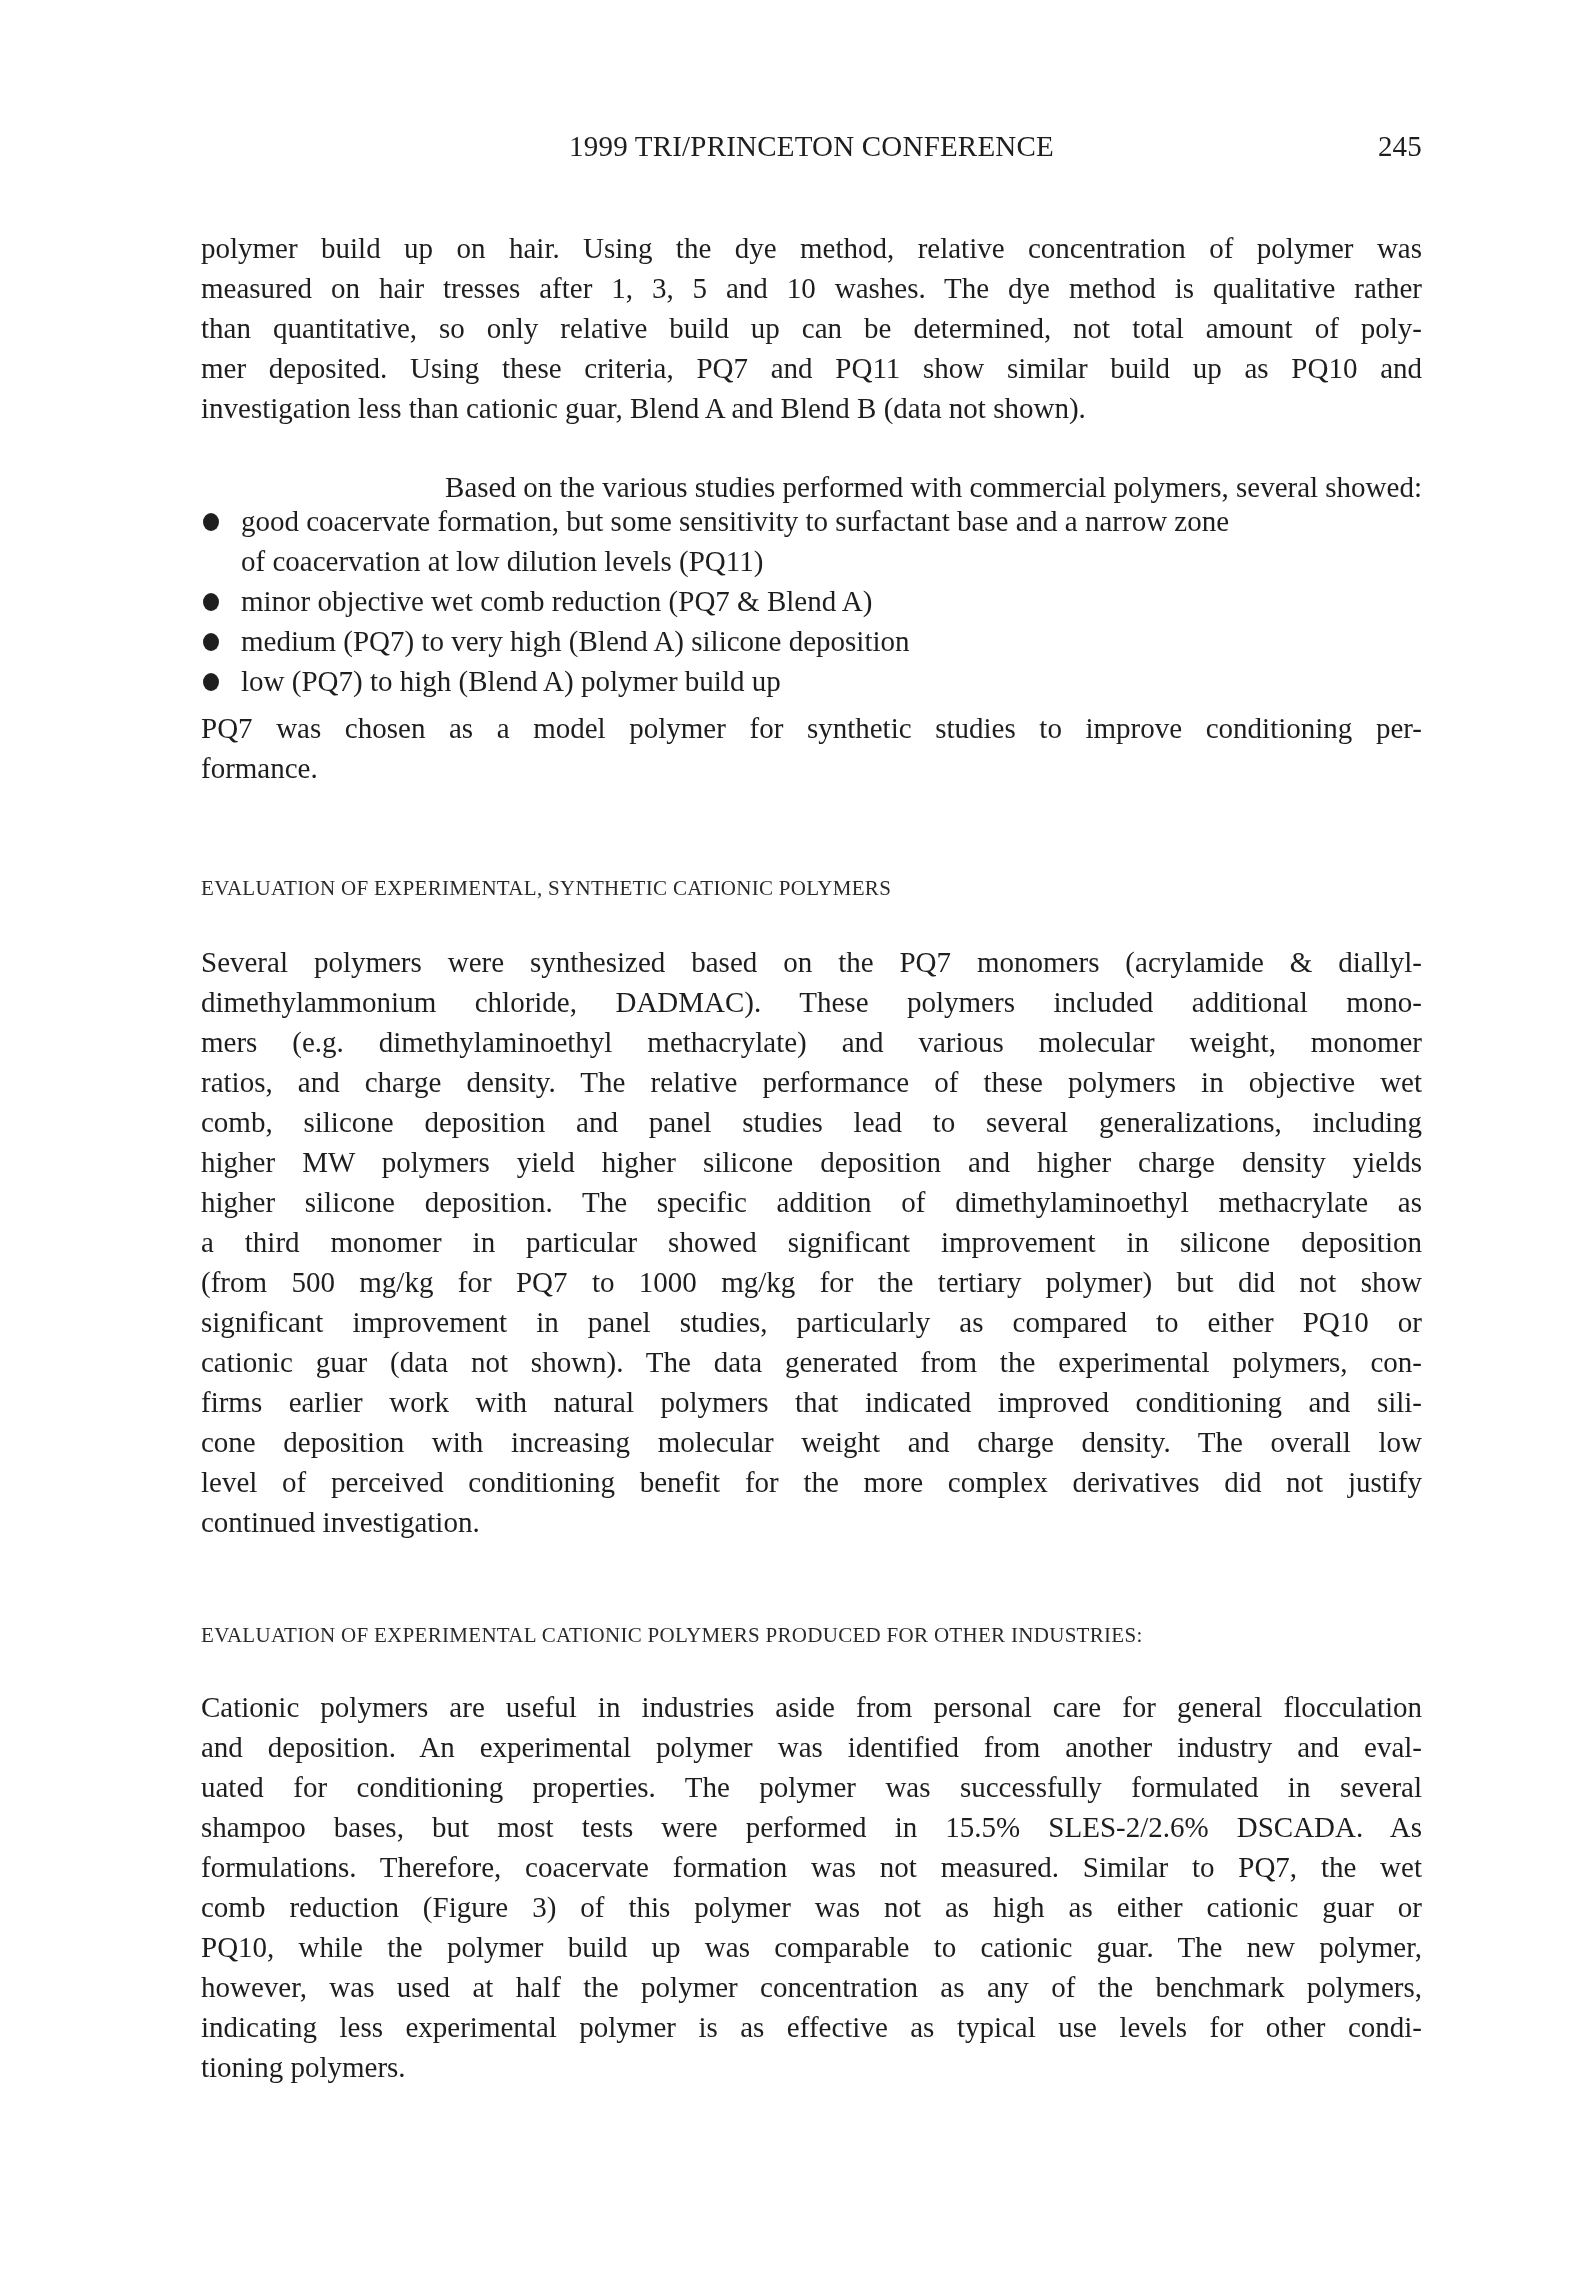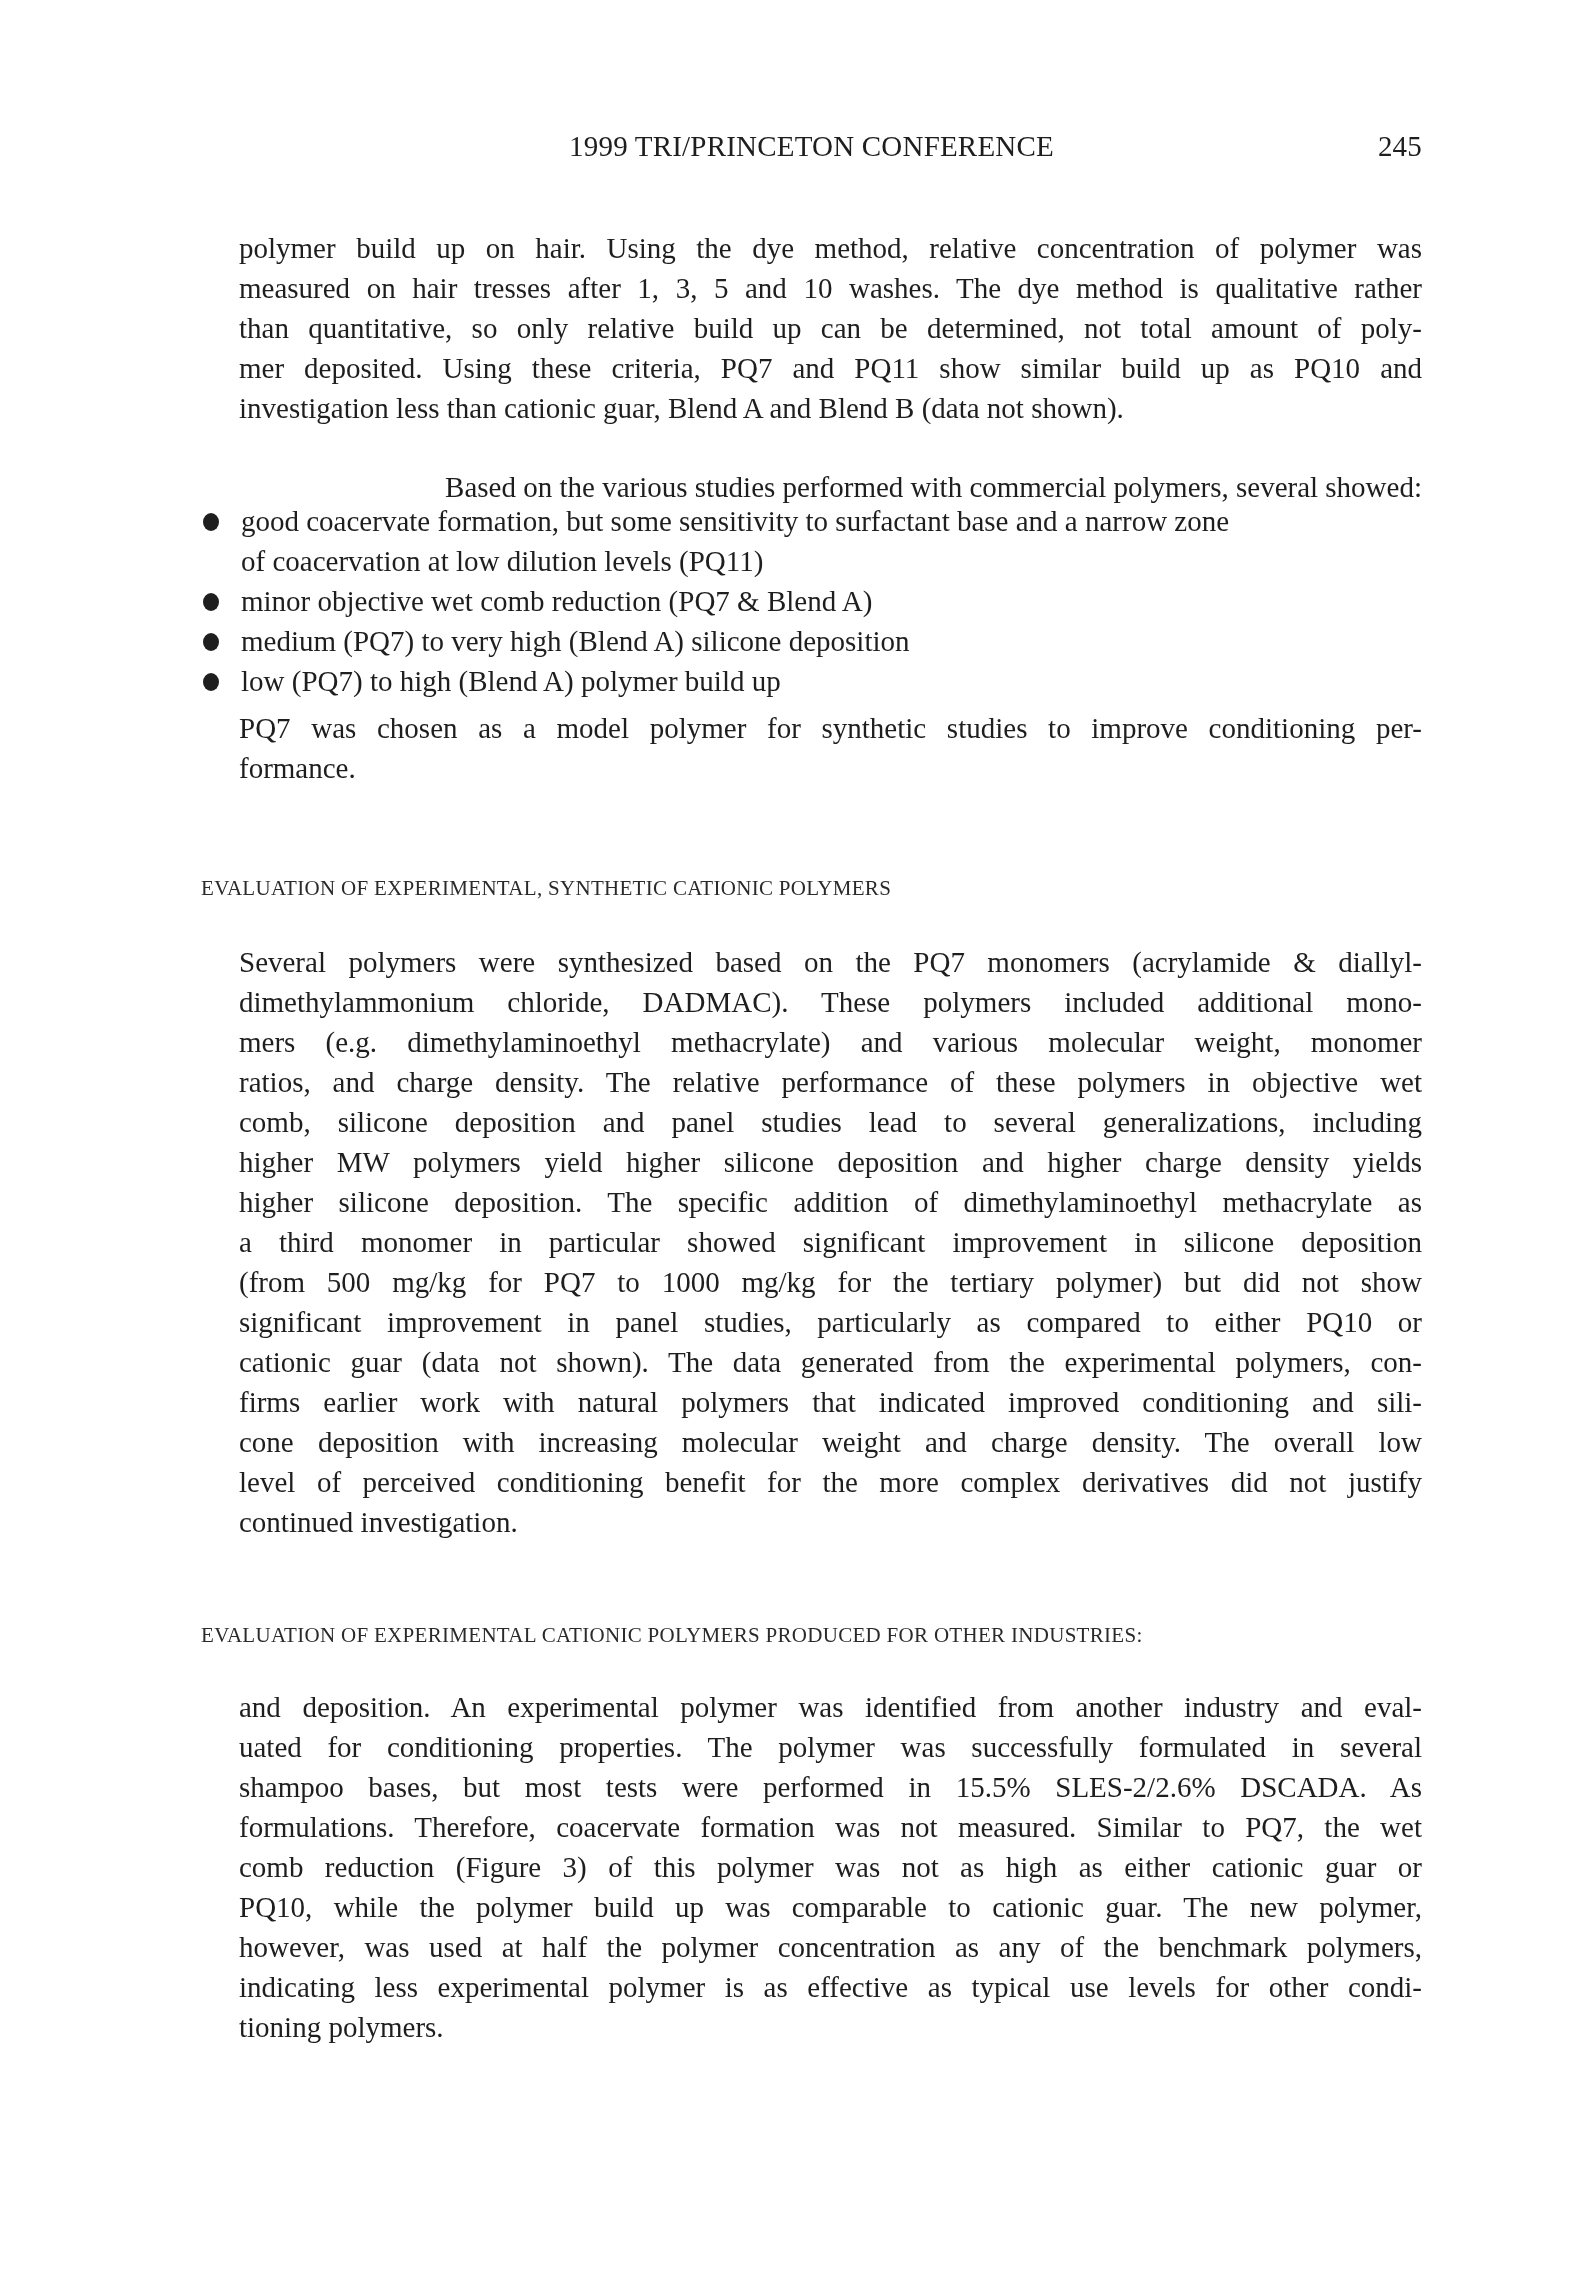--- a/index.html
+++ b/index.html
@@ -11,21 +11,21 @@
   .page { position: absolute; left: 0; top: 0; width: 1589px; height: 2295px; }
   .running-head {
     position: absolute; top: 130px; left: 201px; width: 1221px; height: 38px;
     font-size: 29px; letter-spacing: 0.2px;
   }
   .running-head .title { position: absolute; left: 0; right: 0; text-align: center; }
   .running-head .folio { position: absolute; right: 0; top: 0; }
 
   .block { position: absolute; left: 201px; width: 1221px; font-size: 29px; line-height: 40px; }
   .line { display: block; white-space: nowrap; }
-  .justify .line { text-align: justify; text-align-last: justify; margin-left: 38px; }
+  .justify .line { text-align: justify; text-align-last: justify; }
   .justify .line.last { text-align-last: left; }
 
   .heading {
     position: absolute; left: 201px; font-size: 21px; letter-spacing: 0.3px; color: #2a2a2a;
     white-space: nowrap;
   }
 
   .bullets { list-style: none; margin: 0; padding: 0; }
   .bullets li { position: relative; padding-left: 40px; }
   .bullet-dot {
@@ -96,20 +96,21 @@
     <span class="line">significant improvement in panel studies, particularly as compared to either PQ10 or</span>
     <span class="line">cationic guar (data not shown). The data generated from the experimental polymers, con-</span>
     <span class="line">firms earlier work with natural polymers that indicated improved conditioning and sili-</span>
     <span class="line">cone deposition with increasing molecular weight and charge density. The overall low</span>
     <span class="line">level of perceived conditioning benefit for the more complex derivatives did not justify</span>
     <span class="line last">continued investigation.</span>
   </div>
 
   <div class="heading" style="top:1623px;">EVALUATION OF EXPERIMENTAL CATIONIC POLYMERS PRODUCED FOR OTHER INDUSTRIES:</div>
   <div class="block justify" style="top:1687px;">
+    <span class="line">Cationic polymers are useful in industries aside from personal care for general flocculation</span>
     <span class="line">and deposition. An experimental polymer was identified from another industry and eval-</span>
     <span class="line">uated for conditioning properties. The polymer was successfully formulated in several</span>
     <span class="line">shampoo bases, but most tests were performed in 15.5% SLES-2/2.6% DSCADA. As</span>
     <span class="line">formulations. Therefore, coacervate formation was not measured. Similar to PQ7, the wet</span>
     <span class="line">comb reduction (Figure 3) of this polymer was not as high as either cationic guar or</span>
     <span class="line">PQ10, while the polymer build up was comparable to cationic guar. The new polymer,</span>
     <span class="line">however, was used at half the polymer concentration as any of the benchmark polymers,</span>
     <span class="line">indicating less experimental polymer is as effective as typical use levels for other condi-</span>
     <span class="line last">tioning polymers.</span>
   </div>

